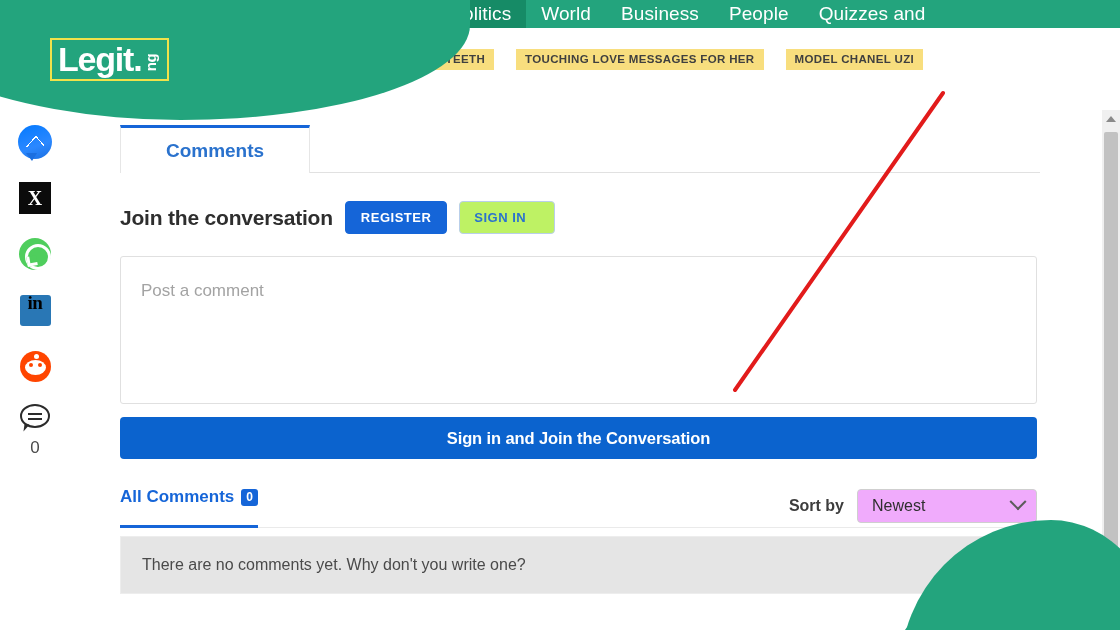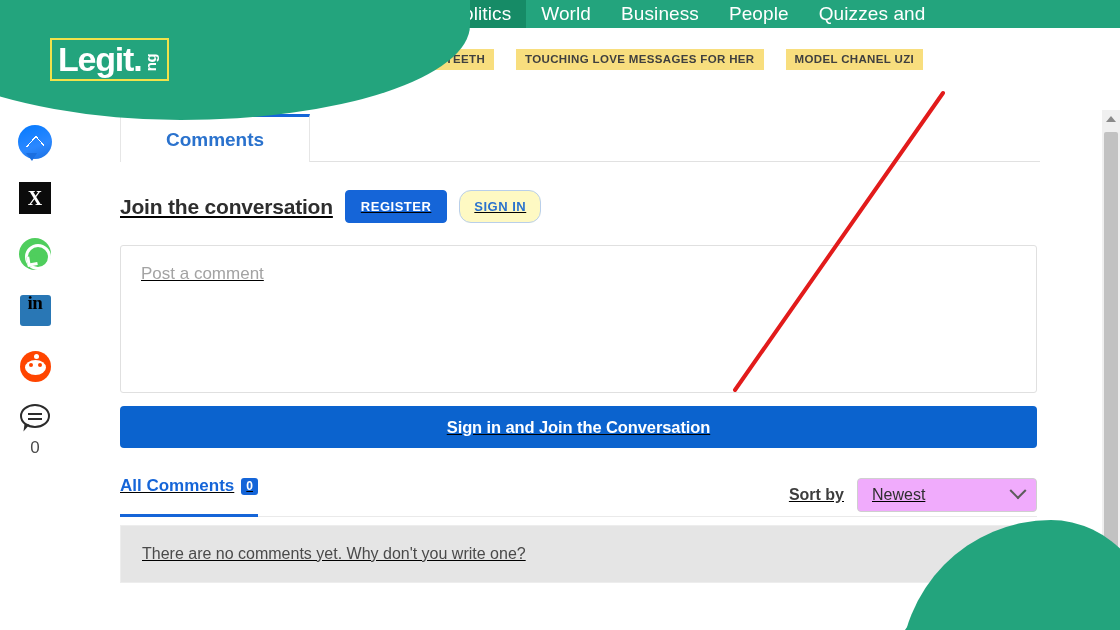--- a/index.html
+++ b/index.html
@@ -255,23 +255,22 @@
   .social-count {
     font-size: 17px;
     color: #4a4a4a;
     margin-top: 5px;
     line-height: 17px;
   }
 
   
   .widget {
     position: absolute;
-    top: 114px; left: 120px;
+    top: 125px; left: 120px;
     width: 920px;
-    text-decoration: underline;
   }
   .tabstrip {
     position: relative;
     height: 48px;
     border-bottom: 1px solid #e1e1e1;
   }
   .tab-comments {
     position: absolute;
     left: 0; top: 0;
     width: 190px; height: 48px;
@@ -311,38 +310,38 @@
     color: #ffffff;
     font-size: 13px;
     font-weight: bold;
     letter-spacing: .5px;
     padding: 9px 15px 9px 15px;
     border-radius: 4px;
     border: 1px solid #1565d8;
     line-height: 13px;
   }
   .btn-signin {
-    background: #fef9c3;
+    background: #bef264;
     color: #2a72cd;
     font-size: 13px;
     font-weight: bold;
     letter-spacing: .5px;
-    padding: 9px 14px 9px 14px;
-    border-radius: 12px;
+    padding: 9px 28px 9px 14px;
+    border-radius: 4px;
     border: 1px solid #b9cfea;
     line-height: 13px;
   }
 
   .comment-box {
     margin-top: 22px;
     width: 917px; height: 148px;
     border: 1px solid #e0e0e0;
     border-radius: 3px;
     background: #ffffff;
-    padding: 18px 20px;
+    padding: 24px 20px;
     color: #a3a3a3;
     font-size: 17px;
   }
 
   .btn-conversation {
     margin-top: 13px;
     width: 917px; height: 42px;
     background: #0b63ce;
     color: #ffffff;
     font-size: 16.5px;

